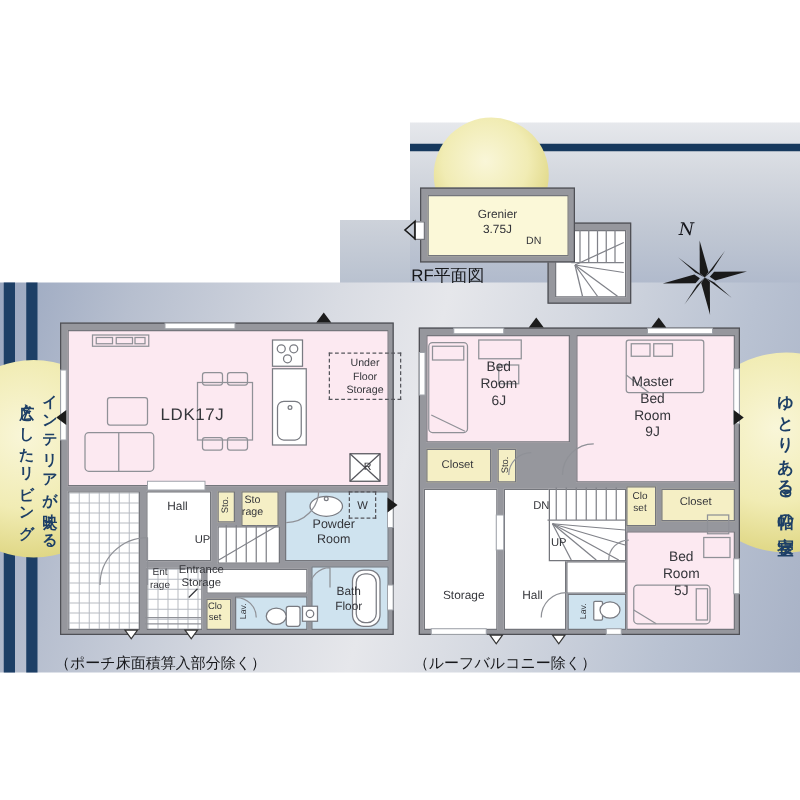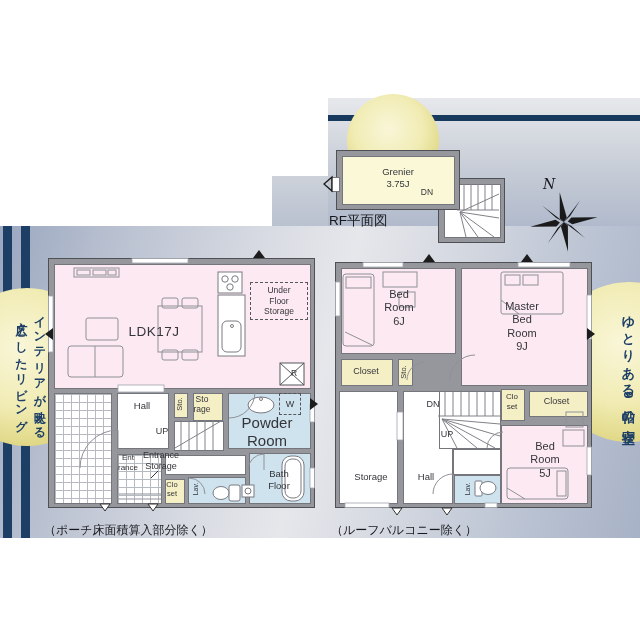--- a/index.html
+++ b/index.html
@@ -182,39 +182,39 @@
     <g>
       <polygon points="205,0 217,0 211,-8" fill="#1c1c1c"></polygon>
       <polygon points="5,70 -3,76 5,82" fill="#1c1c1c"></polygon>
       <polygon points="262,140 270,146 262,152" fill="#1c1c1c"></polygon>
       <polygon points="100,246 110,246 105,253" fill="#fff" stroke="#333" stroke-width="1"></polygon>
       <polygon points="52,246 62,246 57,253" fill="#fff" stroke="#333" stroke-width="1"></polygon>
     </g>
   </svg>
 
   <div class="lbl" style="left:118px;top:324px;width:72px;font-size:13.5px;letter-spacing:.5px;z-index:4">LDK17J</div>
-  <div class="dash" style="left:250px;top:282px;width:58px;height:38px;z-index:4">
+  <div class="dash" style="left:263px;top:282px;width:58px;height:38px;z-index:4">
     <div class="lbl" style="position:static;font-size:8.5px">Under
 Floor
 Storage</div>
   </div>
   <div class="lbl" style="left:282px;top:368px;width:24px;font-size:8.5px;z-index:4">R</div>
   <div class="lbl" style="left:116px;top:400px;width:52px;font-size:9.5px;z-index:4">Hall</div>
   <div class="lbl" style="left:152px;top:426px;width:20px;font-size:9px;z-index:4">UP</div>
   <div class="lbl rot" style="left:168px;top:397px;width:24px;height:14px;line-height:14px;font-size:7.5px;z-index:4">Sto.</div>
   <div class="lbl" style="left:186px;top:394px;width:32px;font-size:8.5px;z-index:4">Sto
 rage</div>
   <div class="lbl" style="left:114px;top:453px;width:28px;font-size:8px;z-index:4">Ent
-rance</div>
+rage</div>
   <div class="lbl" style="left:132px;top:450px;width:58px;font-size:9px;z-index:4">Entrance
 Storage</div>
   <div class="lbl" style="left:162px;top:480px;width:20px;font-size:7.5px;z-index:4">Clo
 set</div>
   <div class="lbl rot" style="left:188px;top:482px;width:16px;height:14px;line-height:14px;font-size:7px;z-index:4">Lav.</div>
-  <div class="lbl" style="left:226px;top:414px;width:82px;font-size:15px;z-index:4">Powder
+  <div class="lbl" style="left:226px;top:414px;width:82px;font-size:10px;z-index:4">Powder
 Room</div>
   <div class="dash" style="left:279px;top:393px;width:22px;height:22px;z-index:4">
     <div class="lbl" style="position:static;font-size:9px">W</div>
   </div>
   <div class="lbl" style="left:250px;top:468px;width:58px;font-size:9.5px;z-index:4">Bath
 Floor</div>
   <div class="cap" style="left:44px;top:522px;font-size:12px;z-index:4">（ポーチ床面積算入部分除く）</div>
 
   <div class="plan" style="left:335px;top:262px;width:257px;height:246px;z-index:2">
     <div class="room pink" style="left:5px;top:5px;width:115px;height:86px"></div>

